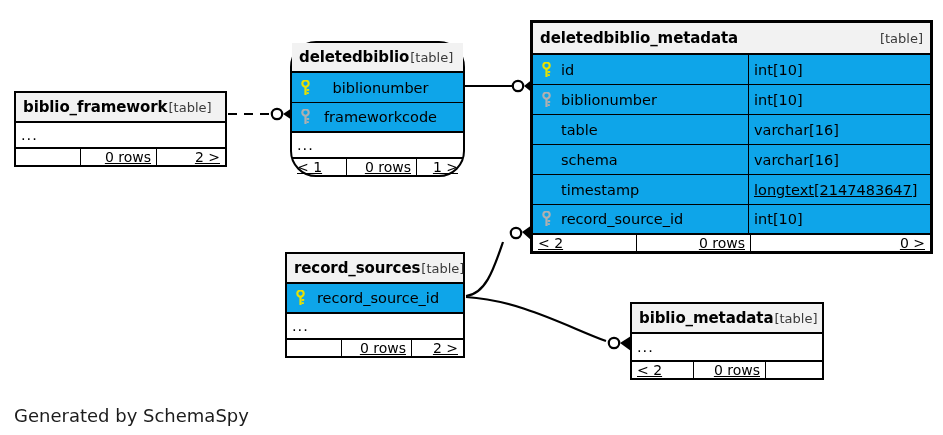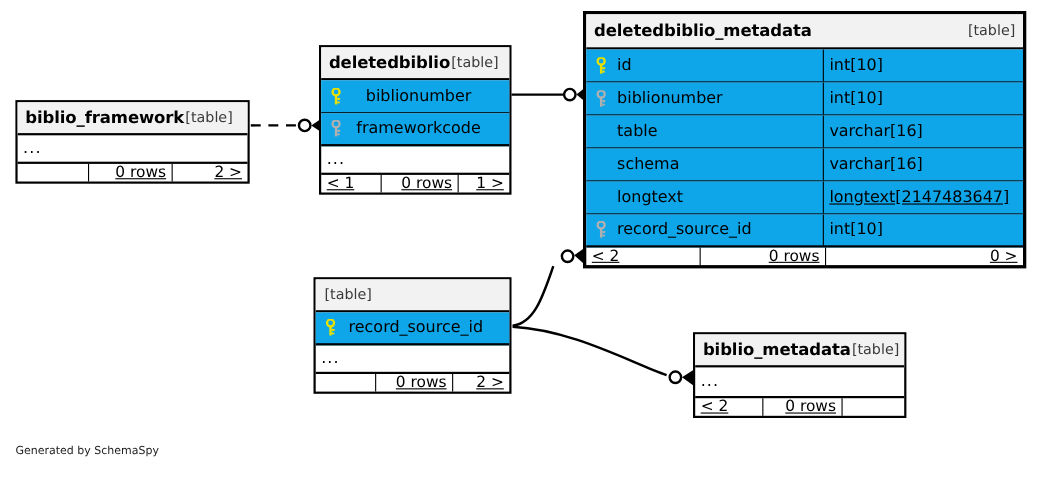--- a/index.html
+++ b/index.html
@@ -132,21 +132,21 @@
 
   
   .key {
     display: block;
     width: 11px;
     height: 16px;
   }
 
   .caption {
     position: absolute;
-    font-size: 10px;
+    font-size: 18px;
     color: #1c1c1c;
     white-space: nowrap;
   }
 </style>
 </head>
 <body>
 
 <div id="canvas">
 
   <svg id="edges" viewBox="0 0 943 435" width="943" height="435">
@@ -174,21 +174,21 @@
       <path d="M522,232 L532,225 L531,240 Z" fill="#000"></path>
     </g>
 
     <g>
       <path d="M466,297 C520,300 570,328 606,341" fill="none" stroke="#000" stroke-width="2.2"></path>
       <circle cx="614" cy="343" r="5.2" fill="#fff" stroke="#000" stroke-width="2.2"></circle>
       <path d="M620,343 L631,336 L631,351 Z" fill="#000"></path>
     </g>
   </svg>
 
-  <div class="tbl thick" style="left:530px; top:10px; width:403px;">
+  <div class="tbl thick" style="left:530px; top:20px; width:403px;">
 
     <div class="tbl-head" style="height:32px;">
       <span class="tbl-name">deletedbiblio_metadata</span>
       <span class="tbl-tag push">[table]</span>
     </div>
 
     <div class="col-row">
       <span class="col-key">
         <svg class="key" viewBox="0 0 11 16">
             <circle cx="5.5" cy="3.6" r="3.2" fill="none" stroke="#e8e100" stroke-width="2.1"></circle>
@@ -221,21 +221,21 @@
     </div>
 
     <div class="col-row">
       <span class="col-key"></span>
       <span class="col-name">schema</span>
       <span class="col-type" style="width:182px;">varchar[16]</span>
     </div>
 
     <div class="col-row">
       <span class="col-key"></span>
-      <span class="col-name">longtext</span>
+      <span class="col-name">timestamp</span>
       <span class="col-type" style="width:182px;text-decoration:underline;">longtext[2147483647]</span>
     </div>
 
 
     <div class="col-row" style="border-bottom-width:2px;">
       <span class="col-key">
         <svg class="key" viewBox="0 0 11 16">
             <circle cx="5.5" cy="3.6" r="3.2" fill="none" stroke="#b0b0b0" stroke-width="2.1"></circle>
             <rect x="4.4" y="6" width="2.2" height="9" fill="#b0b0b0"></rect>
             <rect x="6.6" y="9" width="2.6" height="1.9" fill="#b0b0b0"></rect>
@@ -246,21 +246,21 @@
       <span class="col-type" style="width:182px;">int[10]</span>
     </div>
 
     <div class="foot-row">
       <span class="foot-cell left" style="width:104px;">&lt; 2</span>
       <span class="foot-cell right" style="width:114px;">0 rows</span>
       <span class="foot-cell right" style="flex:1;">0 &gt;</span>
     </div>
   </div>
 
-  <div class="tbl" style="left:290px; top:41px; width:175px;">
+  <div class="tbl" style="left:290px; top:41px; width:175px;border-radius:26px;">
 
     <div class="tbl-head" style="height:30px;">
       <span class="tbl-name">deletedbiblio</span>
       <span class="tbl-tag">[table]</span>
     </div>
 
     <div class="col-row">
       <span class="col-key">
         <svg class="key" viewBox="0 0 11 16">
             <circle cx="5.5" cy="3.6" r="3.2" fill="none" stroke="#e8e100" stroke-width="2.1"></circle>
@@ -305,20 +305,21 @@
     <div class="foot-row">
       <span class="foot-cell left" style="width:65px;"></span>
       <span class="foot-cell right" style="width:76px;">0 rows</span>
       <span class="foot-cell right" style="flex:1;">2 &gt;</span>
     </div>
   </div>
 
   <div class="tbl" style="left:285px; top:252px; width:180px;">
 
     <div class="tbl-head" style="height:30px;">
+      <span class="tbl-name">record_sources</span>
       <span class="tbl-tag">[table]</span>
     </div>
 
     <div class="col-row" style="border-bottom-width:2px;">
       <span class="col-key">
         <svg class="key" viewBox="0 0 11 16">
             <circle cx="5.5" cy="3.6" r="3.2" fill="none" stroke="#e8e100" stroke-width="2.1"></circle>
             <rect x="4.4" y="6" width="2.2" height="9" fill="#e8e100"></rect>
             <rect x="6.6" y="9" width="2.6" height="1.9" fill="#e8e100"></rect>
             <rect x="6.6" y="12.2" width="2.2" height="1.8" fill="#e8e100"></rect>

